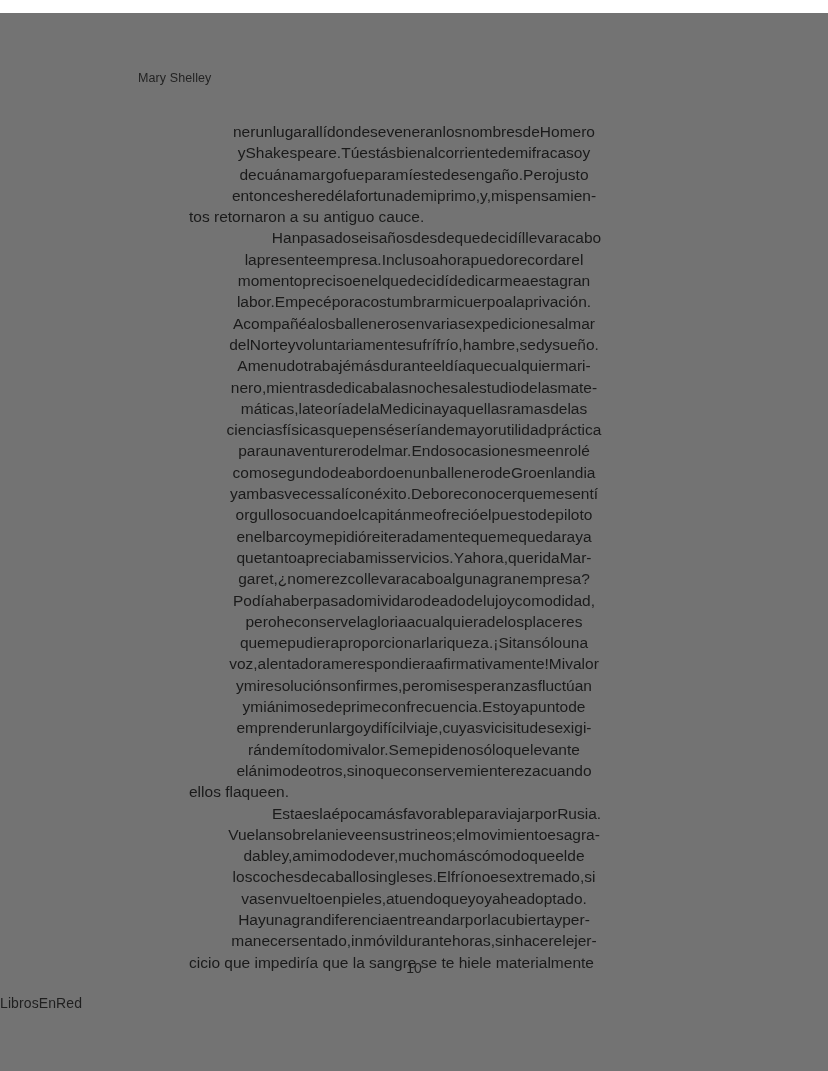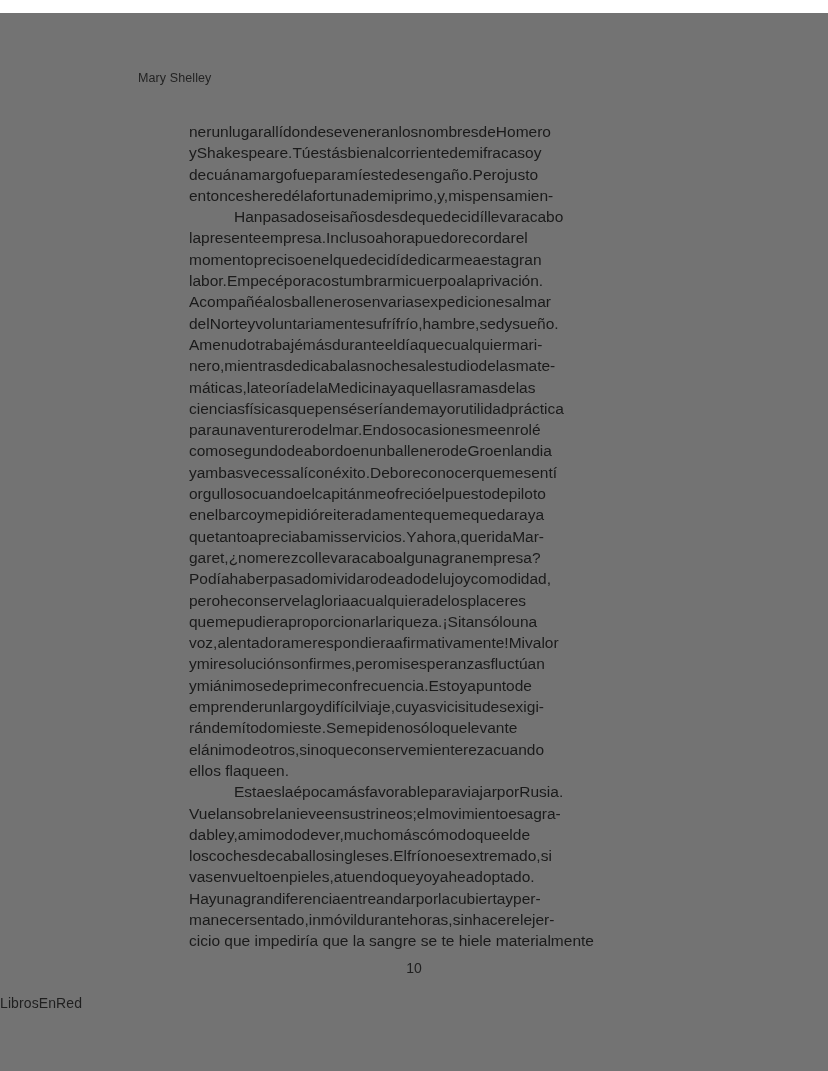--- a/index.html
+++ b/index.html
@@ -40,21 +40,21 @@
   }
   .para {
     margin: 0;
   }
   .para + .para {
     margin-top: 0px;
   }
   
   .line {
     display: flex;
-    justify-content: flex-start;
+    justify-content: center;
     width: 100%;
     font-size: 15.5px;
     line-height: 21.3px;
     height: 21.3px;
     color: #1a1a1a;
     white-space: pre;
     overflow: visible;
   }
   
   .line.flush {
@@ -96,20 +96,21 @@
 <div class="page">
 
   <div class="running-head">Mary Shelley</div>
 
   <div class="textblock">
     <div class="para">
         <div class="line"><span class="w">ner</span><span class="w">un</span><span class="w">lugar</span><span class="w">allí</span><span class="w">donde</span><span class="w">se</span><span class="w">veneran</span><span class="w">los</span><span class="w">nombres</span><span class="w">de</span><span class="w">Homero</span></div>
         <div class="line"><span class="w">y</span><span class="w">Shakespeare.</span><span class="w">Tú</span><span class="w">estás</span><span class="w">bien</span><span class="w">al</span><span class="w">corriente</span><span class="w">de</span><span class="w">mi</span><span class="w">fracaso</span><span class="w">y</span></div>
         <div class="line"><span class="w">de</span><span class="w">cuán</span><span class="w">amargo</span><span class="w">fue</span><span class="w">para</span><span class="w">mí</span><span class="w">este</span><span class="w">desengaño.</span><span class="w">Pero</span><span class="w">justo</span></div>
         <div class="line"><span class="w">entonces</span><span class="w">heredé</span><span class="w">la</span><span class="w">fortuna</span><span class="w">de</span><span class="w">mi</span><span class="w">primo,</span><span class="w">y,</span><span class="w">mis</span><span class="w">pensamien-</span></div>
+        <div class="line flush">tos retornaron a su antiguo cauce.</div>
       </div>
     <div class="para">
         <div class="line indent"><span class="w">Han</span><span class="w">pasado</span><span class="w">seis</span><span class="w">años</span><span class="w">desde</span><span class="w">que</span><span class="w">decidí</span><span class="w">llevar</span><span class="w">a</span><span class="w">cabo</span></div>
         <div class="line"><span class="w">la</span><span class="w">presente</span><span class="w">empresa.</span><span class="w">Incluso</span><span class="w">ahora</span><span class="w">puedo</span><span class="w">recordar</span><span class="w">el</span></div>
         <div class="line"><span class="w">momento</span><span class="w">preciso</span><span class="w">en</span><span class="w">el</span><span class="w">que</span><span class="w">decidí</span><span class="w">dedicarme</span><span class="w">a</span><span class="w">esta</span><span class="w">gran</span></div>
         <div class="line"><span class="w">labor.</span><span class="w">Empecé</span><span class="w">por</span><span class="w">acostumbrar</span><span class="w">mi</span><span class="w">cuerpo</span><span class="w">a</span><span class="w">la</span><span class="w">privación.</span></div>
         <div class="line"><span class="w">Acompañé</span><span class="w">a</span><span class="w">los</span><span class="w">balleneros</span><span class="w">en</span><span class="w">varias</span><span class="w">expediciones</span><span class="w">al</span><span class="w">mar</span></div>
         <div class="line"><span class="w">del</span><span class="w">Norte</span><span class="w">y</span><span class="w">voluntariamente</span><span class="w">sufrí</span><span class="w">frío,</span><span class="w">hambre,</span><span class="w">sed</span><span class="w">y</span><span class="w">sueño.</span></div>
         <div class="line"><span class="w">A</span><span class="w">menudo</span><span class="w">trabajé</span><span class="w">más</span><span class="w">durante</span><span class="w">el</span><span class="w">día</span><span class="w">que</span><span class="w">cualquier</span><span class="w">mari-</span></div>
         <div class="line"><span class="w">nero,</span><span class="w">mientras</span><span class="w">dedicaba</span><span class="w">las</span><span class="w">noches</span><span class="w">al</span><span class="w">estudio</span><span class="w">de</span><span class="w">las</span><span class="w">mate-</span></div>
@@ -122,21 +123,21 @@
         <div class="line"><span class="w">en</span><span class="w">el</span><span class="w">barco</span><span class="w">y</span><span class="w">me</span><span class="w">pidió</span><span class="w">reiteradamente</span><span class="w">que</span><span class="w">me</span><span class="w">quedara</span><span class="w">ya</span></div>
         <div class="line"><span class="w">que</span><span class="w">tanto</span><span class="w">apreciaba</span><span class="w">mis</span><span class="w">servicios.</span><span class="w">Y</span><span class="w">ahora,</span><span class="w">querida</span><span class="w">Mar-</span></div>
         <div class="line"><span class="w">garet,</span><span class="w">¿no</span><span class="w">merezco</span><span class="w">llevar</span><span class="w">a</span><span class="w">cabo</span><span class="w">alguna</span><span class="w">gran</span><span class="w">empresa?</span></div>
         <div class="line"><span class="w">Podía</span><span class="w">haber</span><span class="w">pasado</span><span class="w">mi</span><span class="w">vida</span><span class="w">rodeado</span><span class="w">de</span><span class="w">lujo</span><span class="w">y</span><span class="w">comodidad,</span></div>
         <div class="line"><span class="w">pero</span><span class="w">he</span><span class="w">conserve</span><span class="w">la</span><span class="w">gloria</span><span class="w">a</span><span class="w">cualquiera</span><span class="w">de</span><span class="w">los</span><span class="w">placeres</span></div>
         <div class="line"><span class="w">que</span><span class="w">me</span><span class="w">pudiera</span><span class="w">proporcionar</span><span class="w">la</span><span class="w">riqueza.</span><span class="w">¡Si</span><span class="w">tan</span><span class="w">sólo</span><span class="w">una</span></div>
         <div class="line"><span class="w">voz,</span><span class="w">alentadora</span><span class="w">me</span><span class="w">respondiera</span><span class="w">afirmativamente!</span><span class="w">Mi</span><span class="w">valor</span></div>
         <div class="line"><span class="w">y</span><span class="w">mi</span><span class="w">resolución</span><span class="w">son</span><span class="w">firmes,</span><span class="w">pero</span><span class="w">mis</span><span class="w">esperanzas</span><span class="w">fluctúan</span></div>
         <div class="line"><span class="w">y</span><span class="w">mi</span><span class="w">ánimo</span><span class="w">se</span><span class="w">deprime</span><span class="w">con</span><span class="w">frecuencia.</span><span class="w">Estoy</span><span class="w">a</span><span class="w">punto</span><span class="w">de</span></div>
         <div class="line"><span class="w">emprender</span><span class="w">un</span><span class="w">largo</span><span class="w">y</span><span class="w">difícil</span><span class="w">viaje,</span><span class="w">cuyas</span><span class="w">vicisitudes</span><span class="w">exigi-</span></div>
-        <div class="line"><span class="w">rán</span><span class="w">de</span><span class="w">mí</span><span class="w">todo</span><span class="w">mi</span><span class="w">este.</span><span class="w">Se</span><span class="w">me</span><span class="w">pide</span><span class="w">no</span><span class="w">sólo</span><span class="w">que</span><span class="w">levante</span></div>
+        <div class="line"><span class="w">rán</span><span class="w">de</span><span class="w">mí</span><span class="w">todo</span><span class="w">mi</span><span class="w">valor.</span><span class="w">Se</span><span class="w">me</span><span class="w">pide</span><span class="w">no</span><span class="w">sólo</span><span class="w">que</span><span class="w">levante</span></div>
         <div class="line"><span class="w">el</span><span class="w">ánimo</span><span class="w">de</span><span class="w">otros,</span><span class="w">sino</span><span class="w">que</span><span class="w">conserve</span><span class="w">mi</span><span class="w">entereza</span><span class="w">cuando</span></div>
         <div class="line flush">ellos flaqueen.</div>
       </div>
     <div class="para">
         <div class="line indent"><span class="w">Esta</span><span class="w">es</span><span class="w">la</span><span class="w">época</span><span class="w">más</span><span class="w">favorable</span><span class="w">para</span><span class="w">viajar</span><span class="w">por</span><span class="w">Rusia.</span></div>
         <div class="line"><span class="w">Vuelan</span><span class="w">sobre</span><span class="w">la</span><span class="w">nieve</span><span class="w">en</span><span class="w">sus</span><span class="w">trineos;</span><span class="w">el</span><span class="w">movimiento</span><span class="w">es</span><span class="w">agra-</span></div>
         <div class="line"><span class="w">dable</span><span class="w">y,</span><span class="w">a</span><span class="w">mi</span><span class="w">modo</span><span class="w">de</span><span class="w">ver,</span><span class="w">mucho</span><span class="w">más</span><span class="w">cómodo</span><span class="w">que</span><span class="w">el</span><span class="w">de</span></div>
         <div class="line"><span class="w">los</span><span class="w">coches</span><span class="w">de</span><span class="w">caballos</span><span class="w">ingleses.</span><span class="w">El</span><span class="w">frío</span><span class="w">no</span><span class="w">es</span><span class="w">extremado,</span><span class="w">si</span></div>
         <div class="line"><span class="w">vas</span><span class="w">envuelto</span><span class="w">en</span><span class="w">pieles,</span><span class="w">atuendo</span><span class="w">que</span><span class="w">yo</span><span class="w">ya</span><span class="w">he</span><span class="w">adoptado.</span></div>
         <div class="line"><span class="w">Hay</span><span class="w">una</span><span class="w">gran</span><span class="w">diferencia</span><span class="w">entre</span><span class="w">andar</span><span class="w">por</span><span class="w">la</span><span class="w">cubierta</span><span class="w">y</span><span class="w">per-</span></div>

